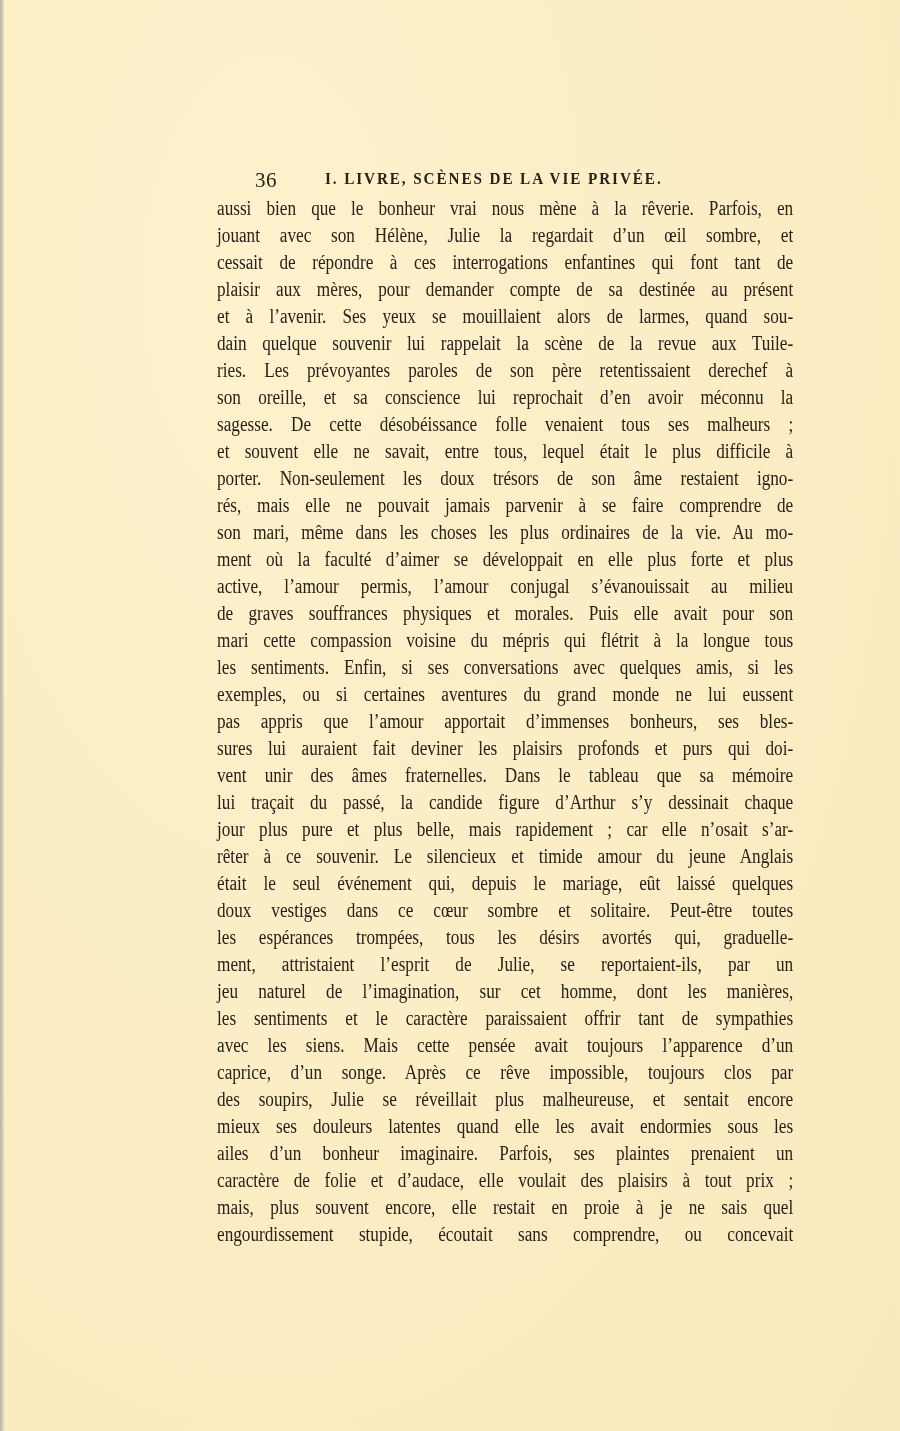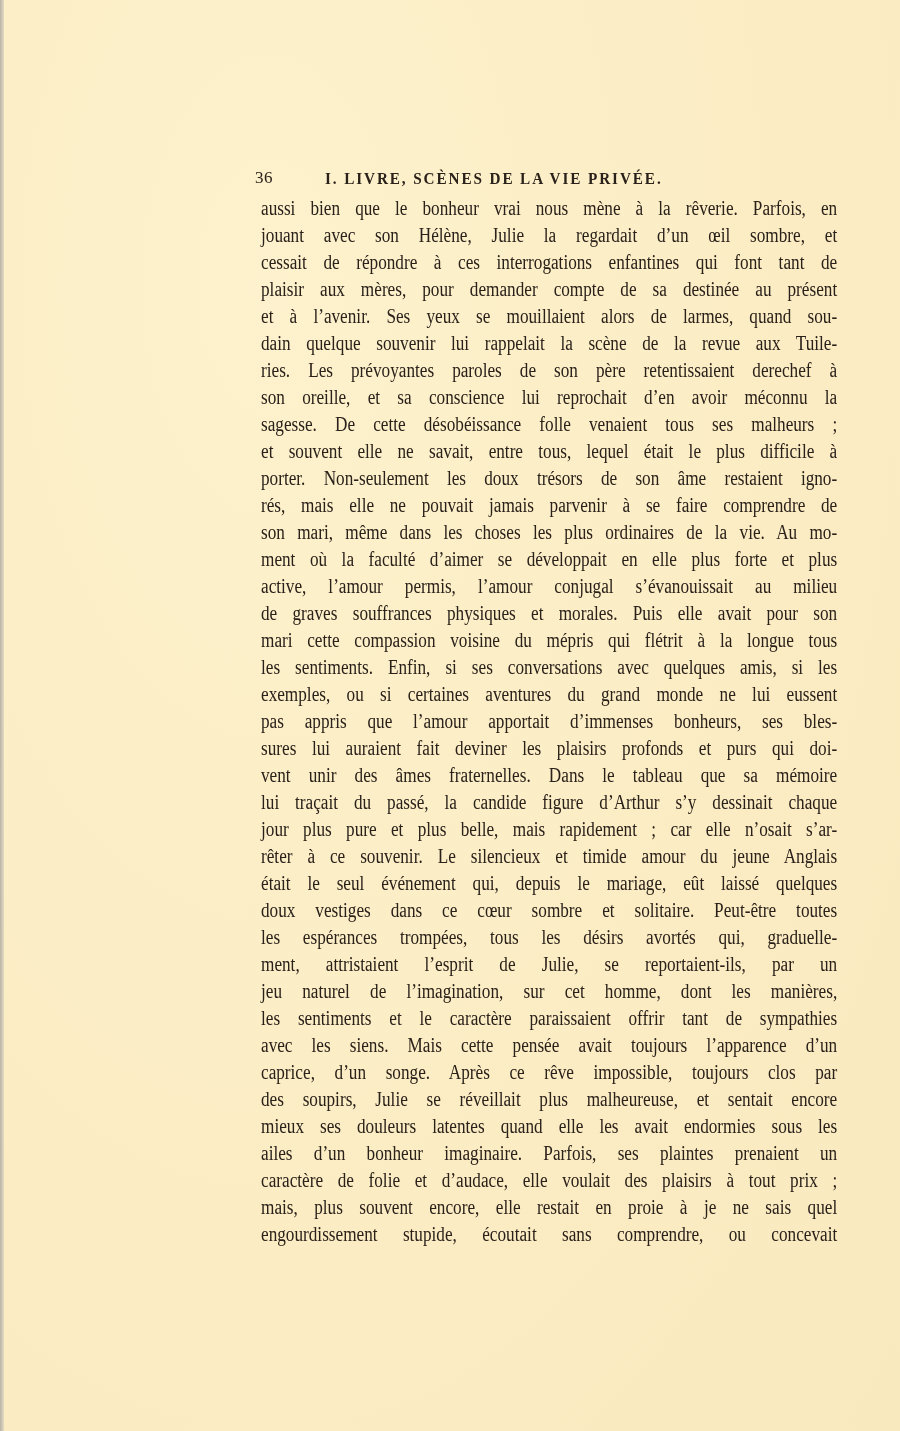--- a/index.html
+++ b/index.html
@@ -16,28 +16,28 @@
     background: linear-gradient(to right, #b9b3a6, #e4dcc4);
   }
   .page {
     position: absolute; left: 217px; top: 164px; width: 577px;
   }
   .running-head {
     position: relative; height: 30px;
     font-size: 16px; letter-spacing: 0.5px;
   }
   .page-number {
-    position: absolute; left: 38px; top: 4px; font-size: 17px;
+    position: absolute; left: 38px; top: 4px; font-size: 21px;
   }
   .head-title {
     position: absolute; left: 108px; top: 6px;
     font-weight: bold; font-size: 16px; letter-spacing: 2px;
     text-transform: uppercase; transform: scaleX(0.95); transform-origin: left;
   }
-  .body-text { margin-top: 1px; margin-left: 44px; }
+  .body-text { margin-top: 1px; }
   .line {
     display: block; height: 27px; line-height: 27px;
     font-size: 20px; white-space: nowrap;
     text-align: justify; text-align-last: justify;
     transform: scaleX(0.86); transform-origin: left;
     width: 670px;
   }
 </style>
 </head>
 <body>

